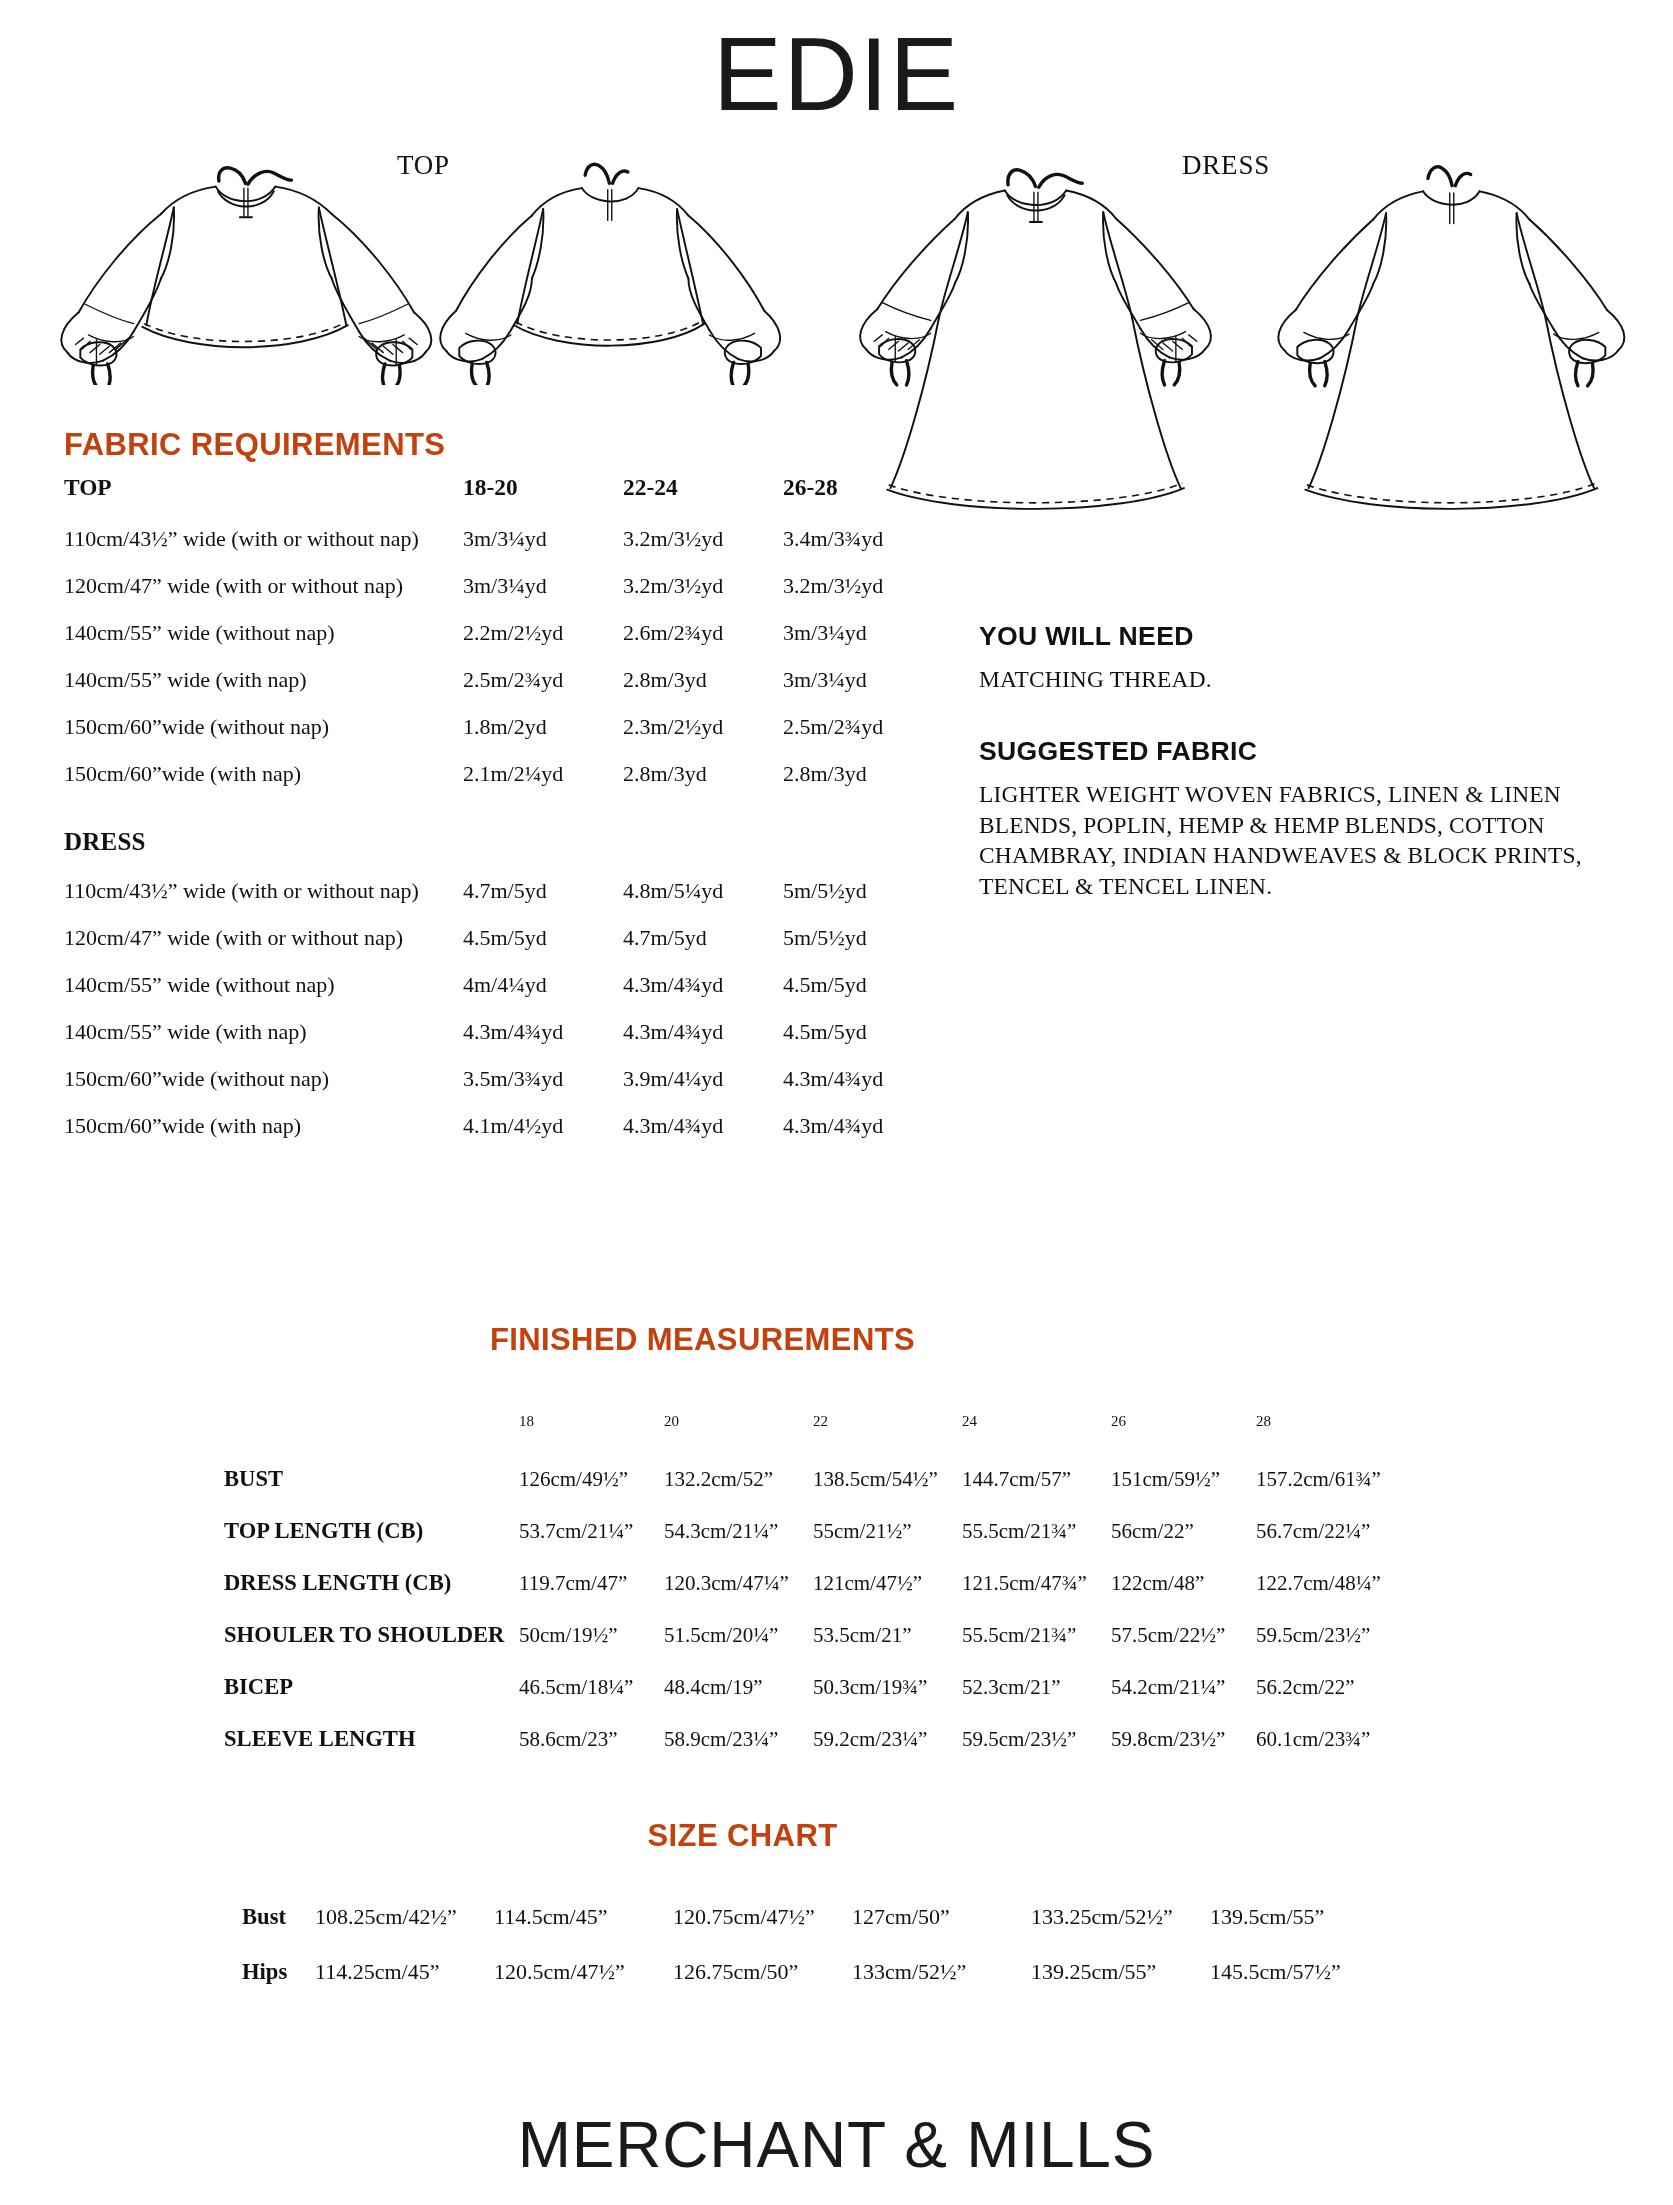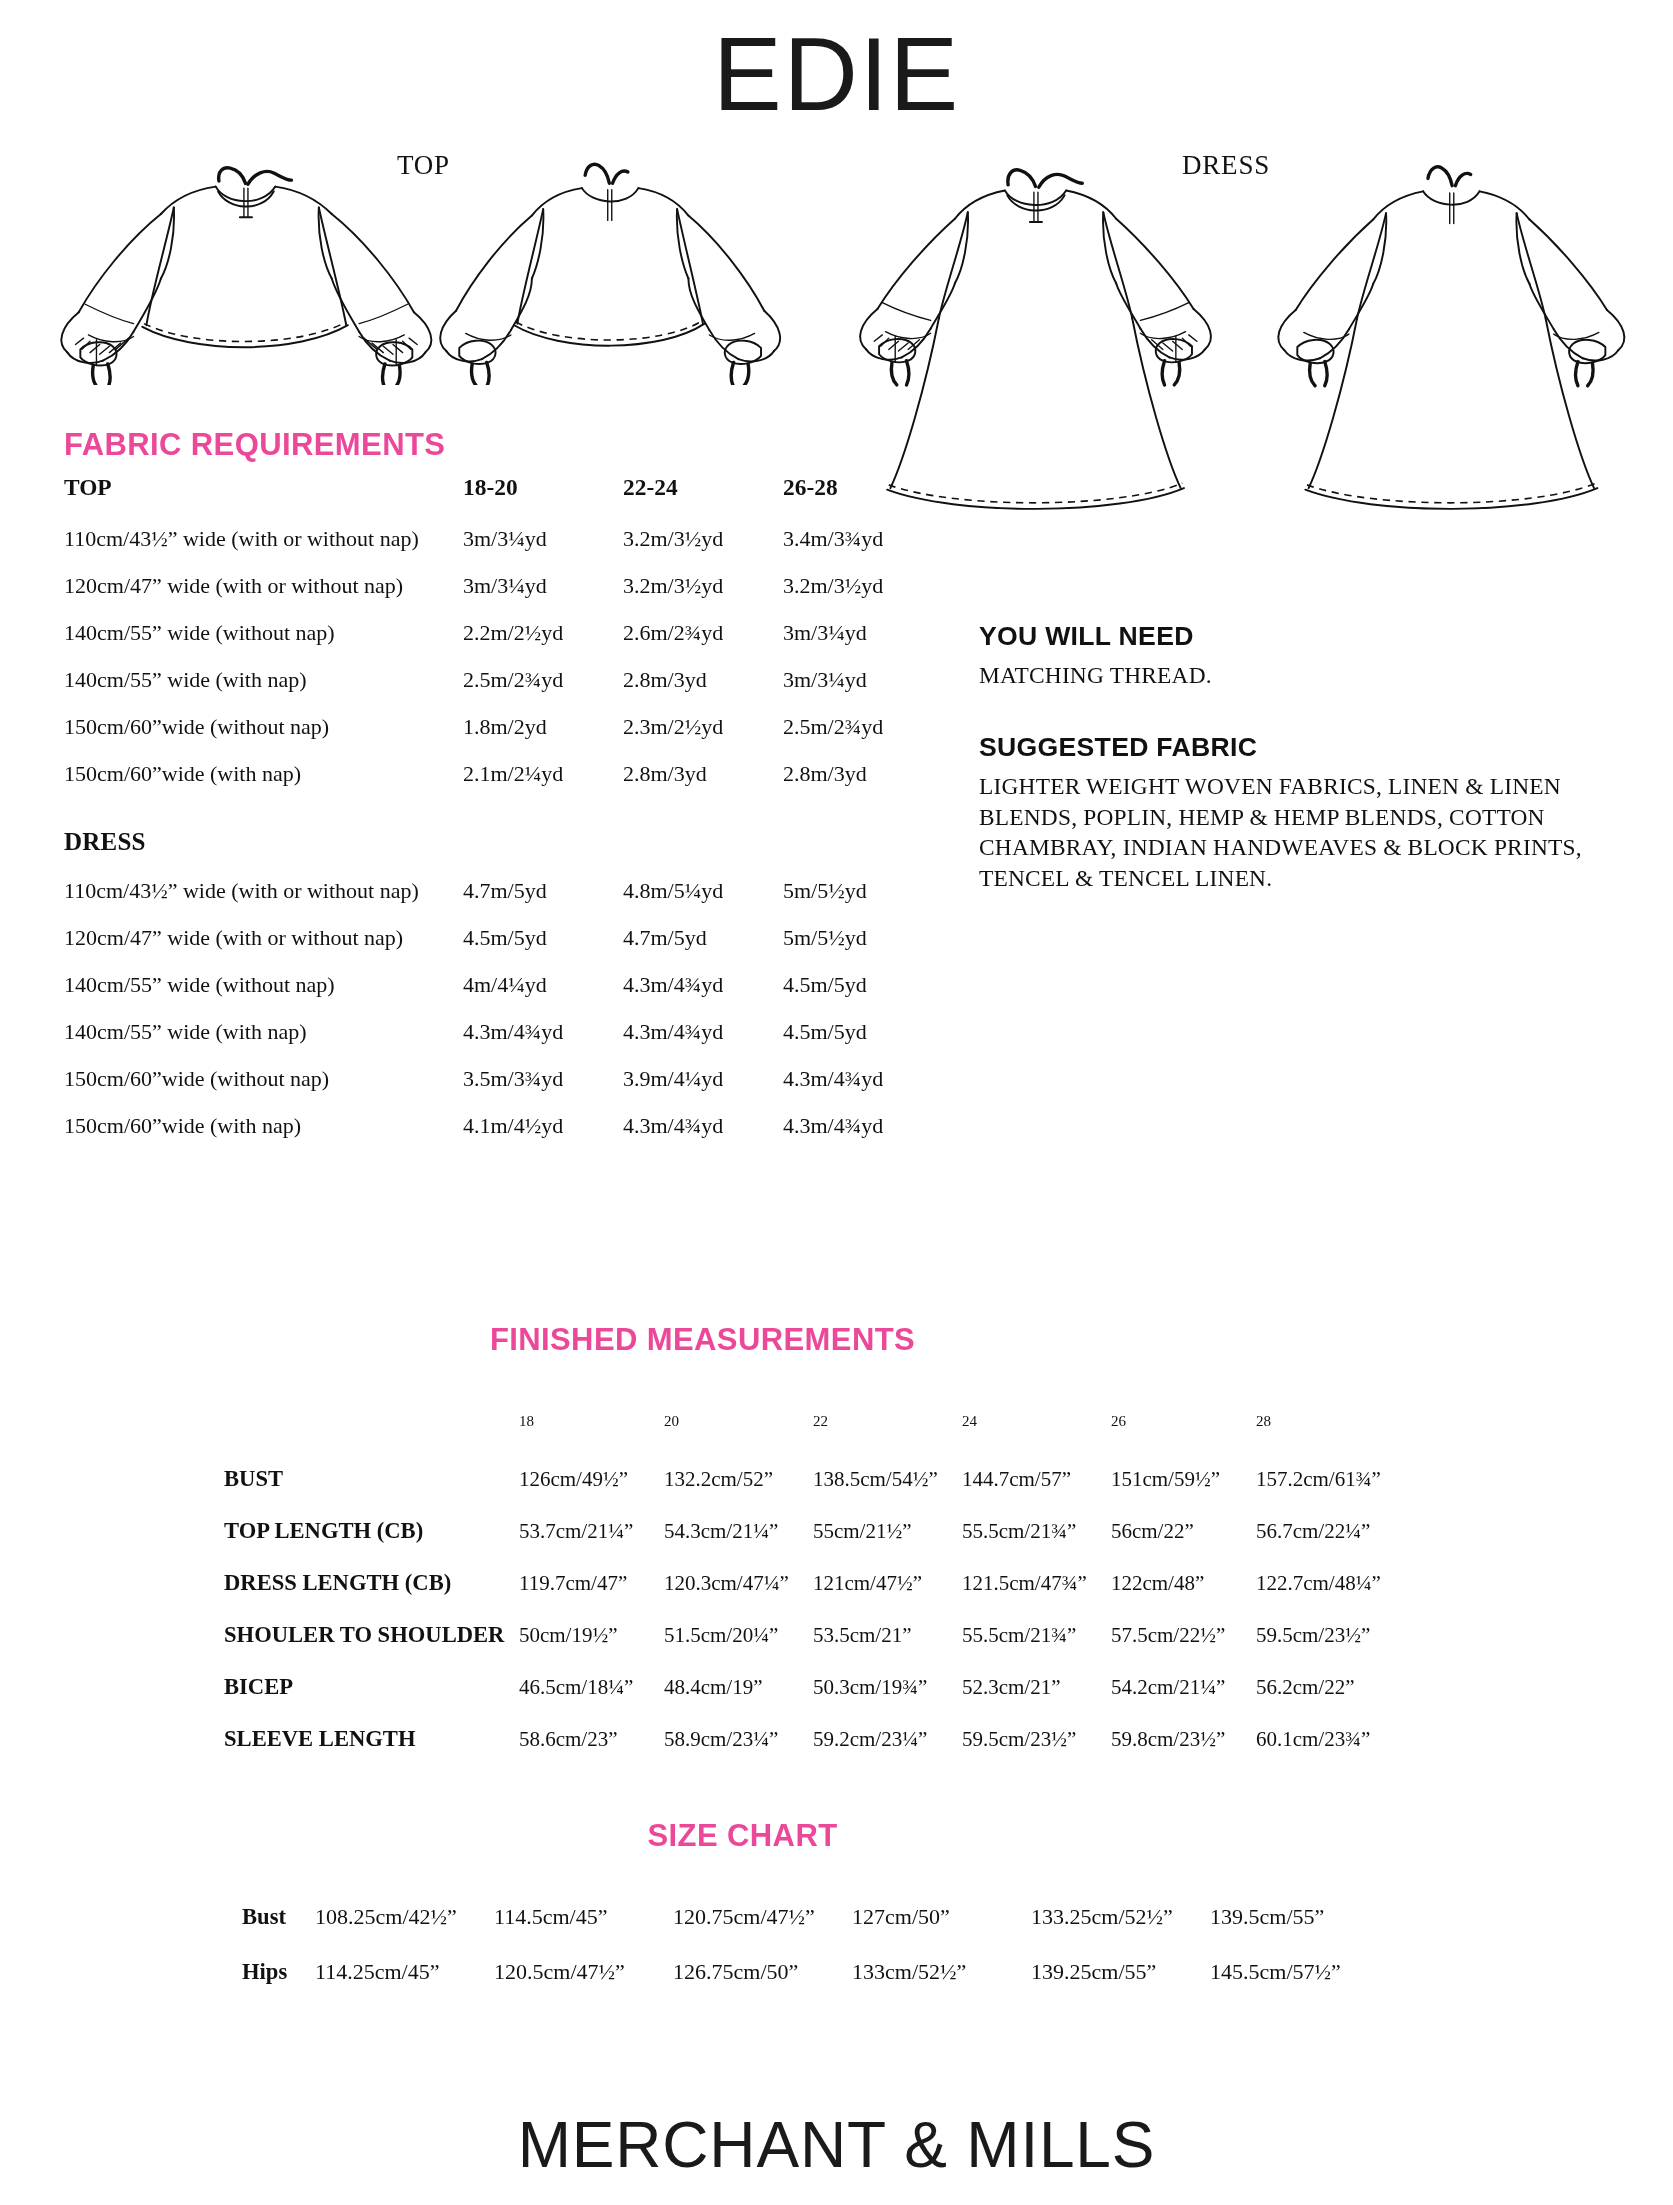--- a/index.html
+++ b/index.html
@@ -42,21 +42,21 @@
     letter-spacing: 0.8px;
     color: #111;
   }
 
   
   .sec-h {
     font-family: "Liberation Sans", sans-serif;
     font-weight: bold;
     font-size: 31px;
     letter-spacing: 0.4px;
-    color: #ec4899;
+    color: #c2410c;
   }
   .sec-h-center { text-align: center; }
 
   
   .fabric-wrap {
     position: absolute;
     left: 64px;
     top: 427px;
     width: 951px;
   }
@@ -93,21 +93,21 @@
     width: 613px;
   }
   .info h3 {
     font-family: "Liberation Sans", sans-serif;
     font-weight: bold;
     font-size: 26.6px;
     margin: 0 0 8px 0;
     letter-spacing: 0.3px;
   }
   .info p {
-    margin: 4px 0 42px 0;
+    margin: 12px 0 42px 0;
     font-size: 23.4px;
     line-height: 1.30;
     letter-spacing: 0.2px;
   }
   .info p.last { margin-bottom: 0; }
 
   
   .finished {
     position: absolute;
     left: 0;

